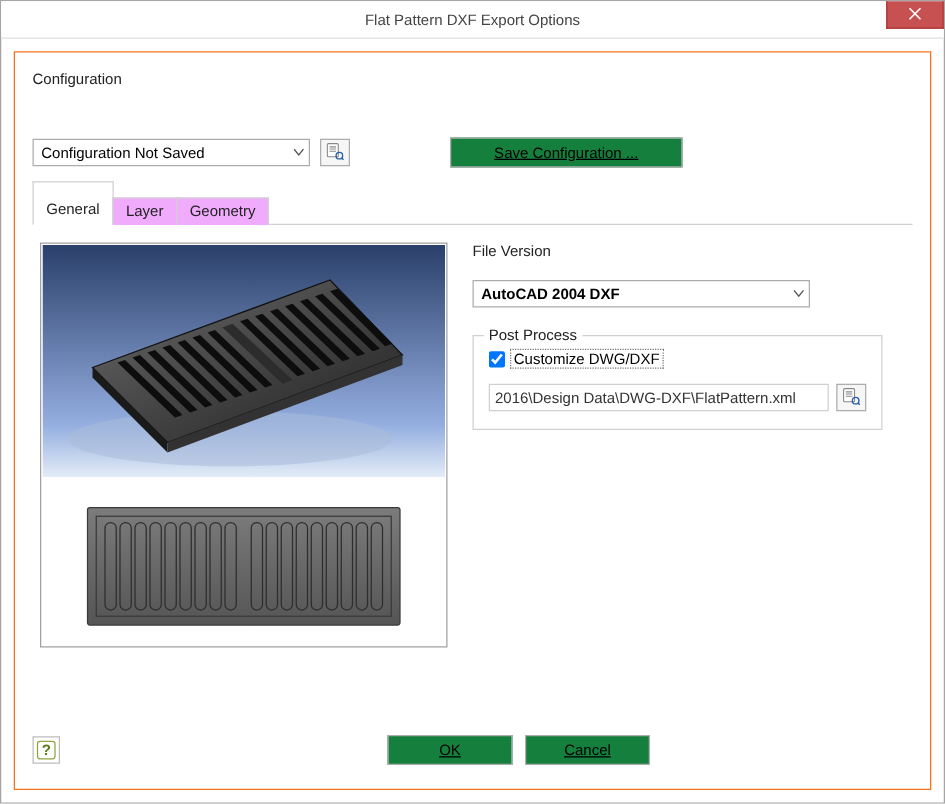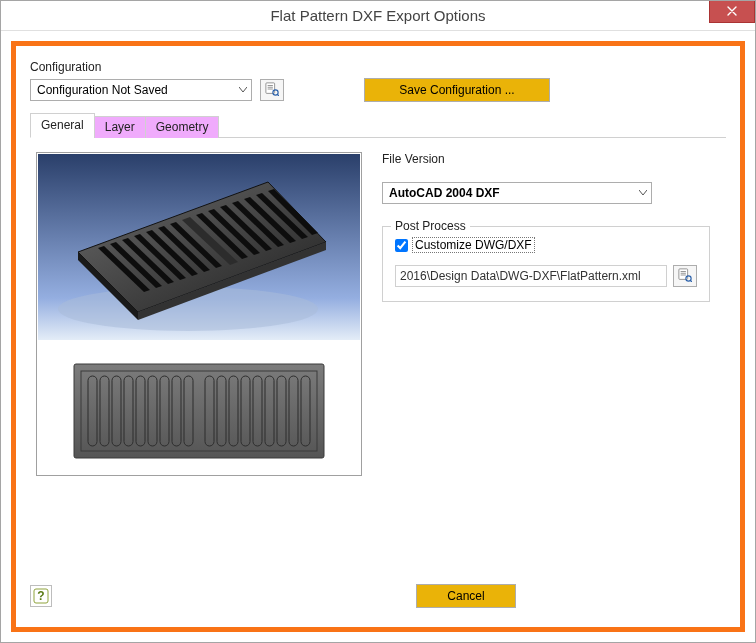--- a/index.html
+++ b/index.html
@@ -10,69 +10,69 @@
     border: 1px solid #a5a5a5;
     position: relative;
     display: flex; flex-direction: column;
   }
   .titlebar {
     height: 30px; background: #fff;
     display: flex; align-items: center; justify-content: center;
     position: relative;
     border-bottom: 1px solid #e0e0e0;
   }
-  .titlebar .title { color: #444; font-size: 15px; }
+  .titlebar .title { color: #444; font-size: 12px; }
   .titlebar .close {
     position: absolute; right: 0; top: 0;
     width: 46px; height: 22px;
     background: #c75050; color: #fff;
     display: flex; align-items: center; justify-content: center;
     font-size: 12px; font-weight: 400;
     border: 1px solid #a33; border-top: none;
     cursor: pointer;
   }
   .titlebar .close svg { width: 10px; height: 10px; }
   .client {
-    flex: 1; margin: 10px; border: 5px solid #f97316;
+    flex: 1; margin: 10px; border: 1px solid #f97316;
     position: relative; padding: 14px 14px 10px 14px;
     display: flex; flex-direction: column;
   }
-  .row { display: flex; align-items: center; gap: 8px; }
+  .row { display: flex; align-items: center; gap: 8px; margin-top: 36px; }
   .label { color: #222; }
   .cfg-label { margin-bottom: 4px; }
   .select {
     height: 22px; border: 1px solid #adadad; background: #fff;
     display: flex; align-items: center; justify-content: space-between;
     padding: 0 4px 0 6px; cursor: pointer;
   }
   .select .caret { margin-left: 6px; }
   .caret svg { display:block; }
   .cfg-row .select { width: 222px; }
   .icon-btn {
     width: 24px; height: 22px;
     border: 1px solid #adadad; background: #f6f6f6;
     display: flex; align-items: center; justify-content: center;
     cursor: pointer;
   }
   .btn {
     height: 24px; min-width: 100px;
-    border: 1px solid #adadad; background: #eab308;
+    border: 1px solid #adadad; background: #15803d;
     display: flex; align-items: center; justify-content: center;
-    padding: 0 12px; cursor: pointer;
+    padding: 0 12px; cursor: pointer; text-decoration: underline;
   }
   .save-cfg-btn { width: 186px; margin-left: 72px; }
   .tabs { margin-top: 10px; display: flex; align-items: flex-end; border-bottom: 1px solid #d0d0d0; }
   .tab {
     border: 1px solid #d0d0d0; border-bottom: none;
     padding: 3px 10px 4px 10px; margin-right: 0px;
     background: #f0abfc; color: #222; cursor: pointer;
     position: relative; top: 1px;
   }
   .tab + .tab { margin-left: -1px; }
-  .tab.sel { background: #fff; border-bottom: 1px solid #fff; padding-top:4px; padding-bottom:5px; top:1px; }
+  .tab.sel { background: #fff; border-bottom: 1px solid #fff; padding-top:14px; padding-bottom:5px; top:1px; }
   .tabcontent {
     flex: 1; display: flex; gap: 20px; padding: 14px 6px 6px 6px;
   }
   .preview {
     width: 326px; height: 324px;
     border: 1px solid #a0a0a0; background: #fff;
     padding: 1px;
   }
   .preview-inner { width:100%; height:100%; display:block; }
   .right-col { flex: 1; }
@@ -286,19 +286,22 @@
       <div class="help-box">
         <span>
           <svg width="16" height="16" viewBox="0 0 16 16">
             <rect x="1" y="1" width="14" height="14" rx="2" fill="#fff" stroke="#8fa33c" stroke-width="1"></rect>
             <text x="8" y="12" text-anchor="middle" font-size="11" font-weight="bold" fill="#5a7a14" font-family="Segoe UI, sans-serif">?</text>
           </svg>
         </span>
       </div>
       <div class="spacer"></div>
       <div class="btn">
+        <span>OK</span>
+      </div>
+      <div class="btn">
         <span>Cancel</span>
       </div>
       <div style="width:200px"></div>
     </div>
 
   </div>
 </div>
 
 </body></html>

